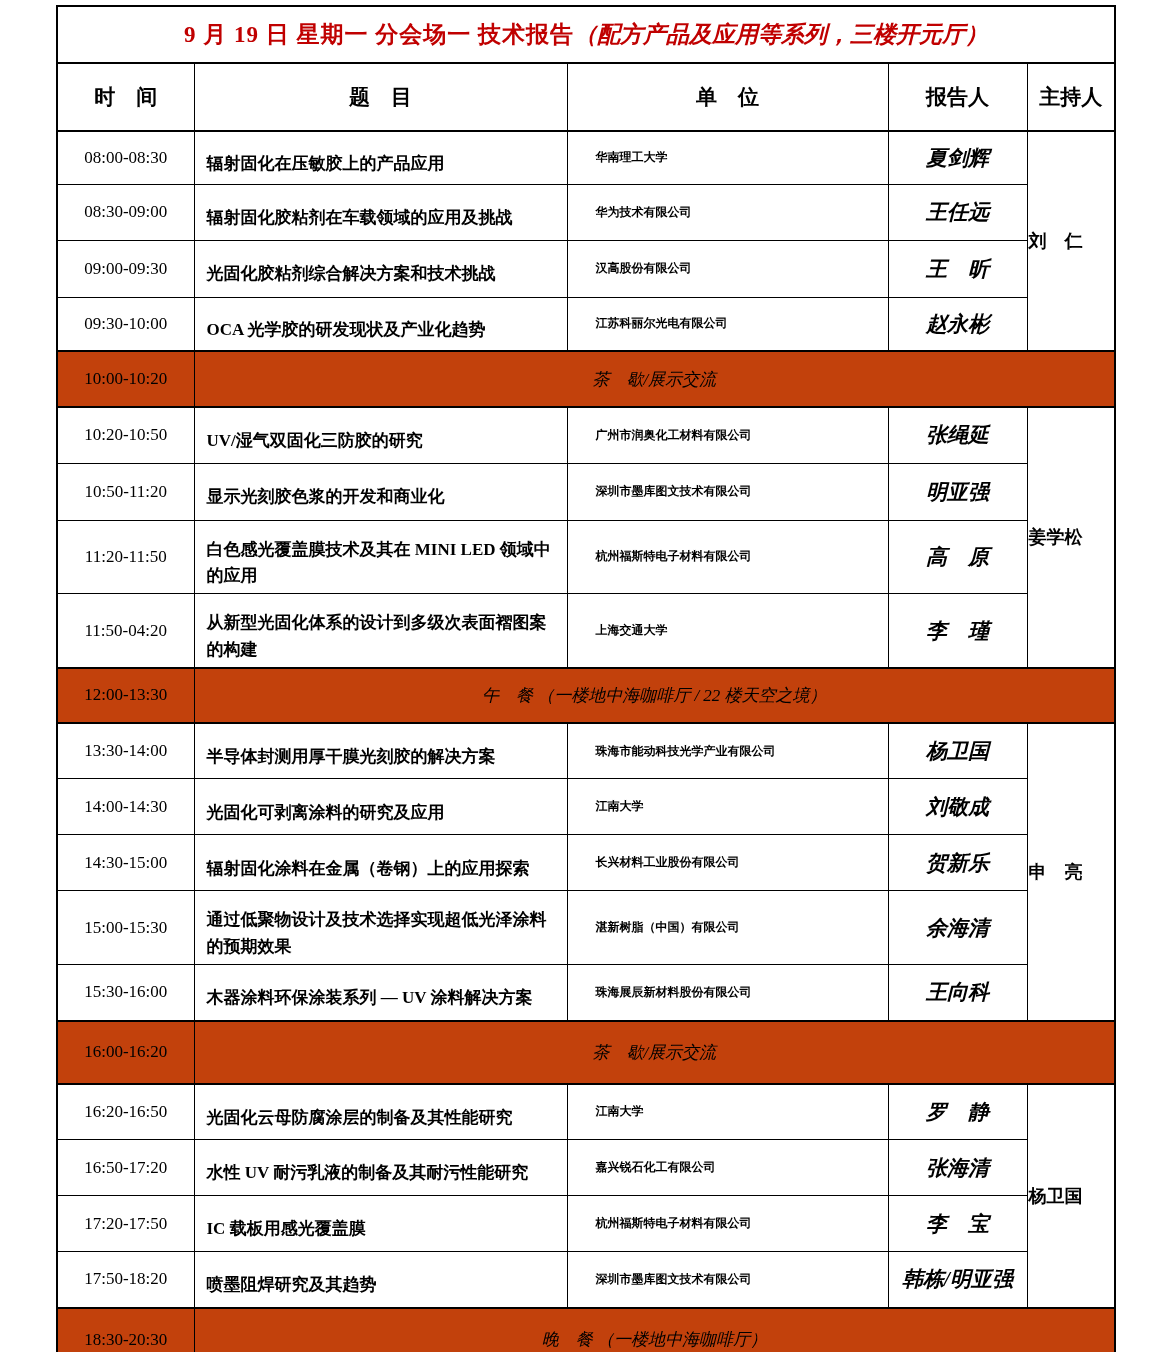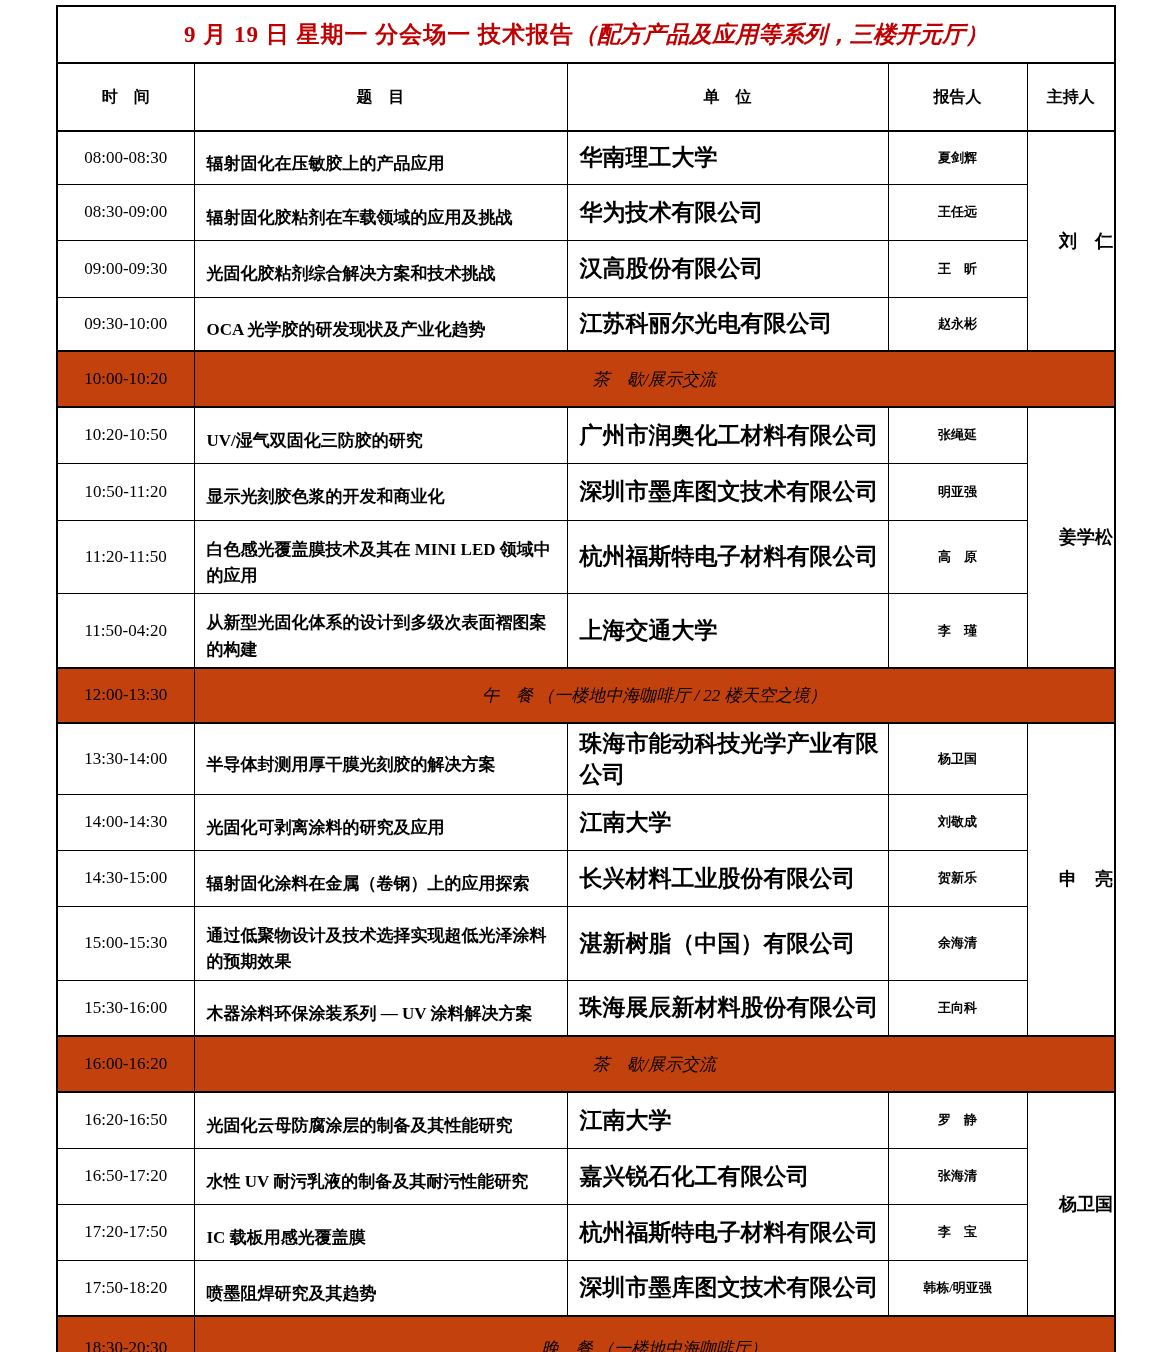--- a/index.html
+++ b/index.html
@@ -44,51 +44,52 @@
     color: #c00000;
     font-weight: bold;
     font-style: italic;
     font-size: 23px;
   }
   
   tr.header-row td {
     border-bottom: 2px solid #000;
     text-align: center;
     font-weight: bold;
-    font-size: 16px;
+    font-size: 21px;
   }
   
   .t-time {
     text-align: center;
     font-size: 17px;
     font-weight: normal;
     font-family: Liberation Serif, serif;
   }
   .t-topic {
     font-weight: bold;
     font-size: 17px;
     text-align: left;
     padding: 16px 6px 4px 12px;
     line-height: 1.55;
   }
   .t-org {
     font-weight: bold;
-    font-size: 23px;
+    font-size: 12px;
     text-align: left;
-    padding: 4px 4px 4px 12px;
+    padding: 4px 4px 4px 28px;
   }
   .t-speaker {
     font-weight: bold;
-    font-size: 13px;
-    text-align: center;
+    font-size: 21px;
+    text-align: center;
+    font-style: italic;
   }
   .t-host {
     font-weight: bold;
     font-size: 18px;
-    text-align: right;
+    text-align: left;
   }
   
   tr.break-row td {
     background: #c2410c;
     border-top: 2px solid #000;
     border-bottom: 2px solid #000;
   }
   tr.break-row td.break-label {
     font-style: italic;
     text-align: center;
@@ -211,21 +212,21 @@
       <td class="t-org">湛新树脂（中国）有限公司</td>
       <td class="t-speaker">余海清</td>
     </tr>
     <tr style="height:56px">
       <td class="t-time">15:30-16:00</td>
       <td class="t-topic">木器涂料环保涂装系列 — UV 涂料解决方案</td>
       <td class="t-org">珠海展辰新材料股份有限公司</td>
       <td class="t-speaker">王向科</td>
     </tr>
 
-    <tr class="break-row" style="height:56px">
+    <tr class="break-row" style="height:63px">
       <td class="t-time">16:00-16:20</td>
       <td colspan="4" class="break-label">茶　歇/展示交流</td>
     </tr>
 
     <tr style="height:56px">
       <td class="t-time">16:20-16:50</td>
       <td class="t-topic">光固化云母防腐涂层的制备及其性能研究</td>
       <td class="t-org">江南大学</td>
       <td class="t-speaker">罗　静</td>
       <td class="t-host" rowspan="4">杨卫国</td>

